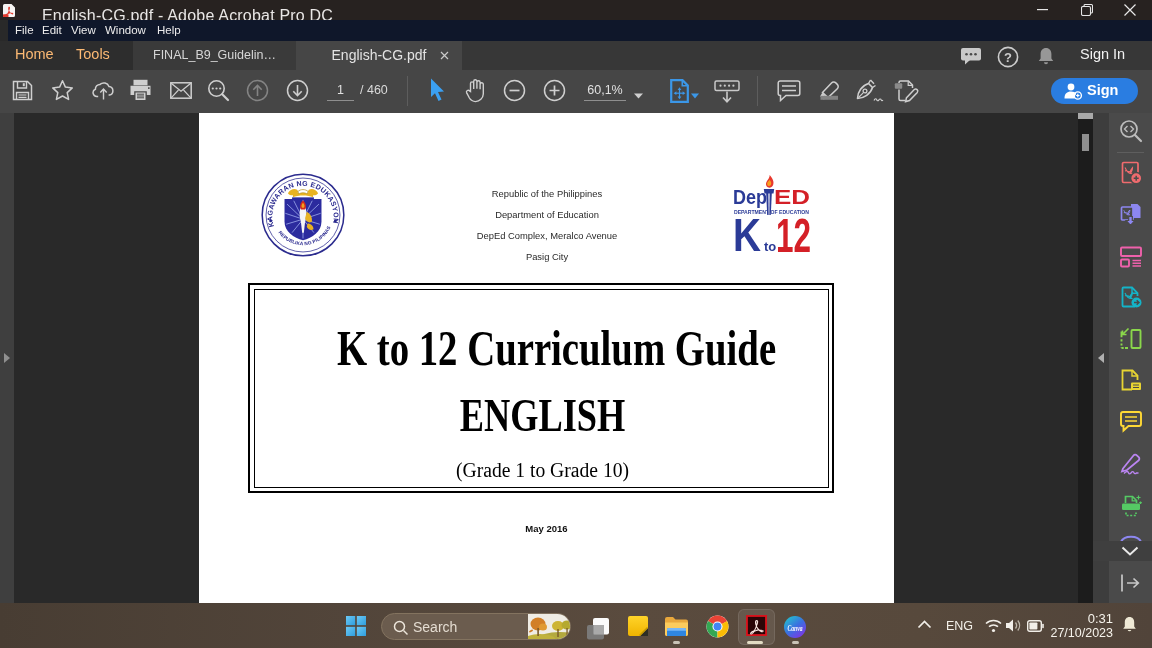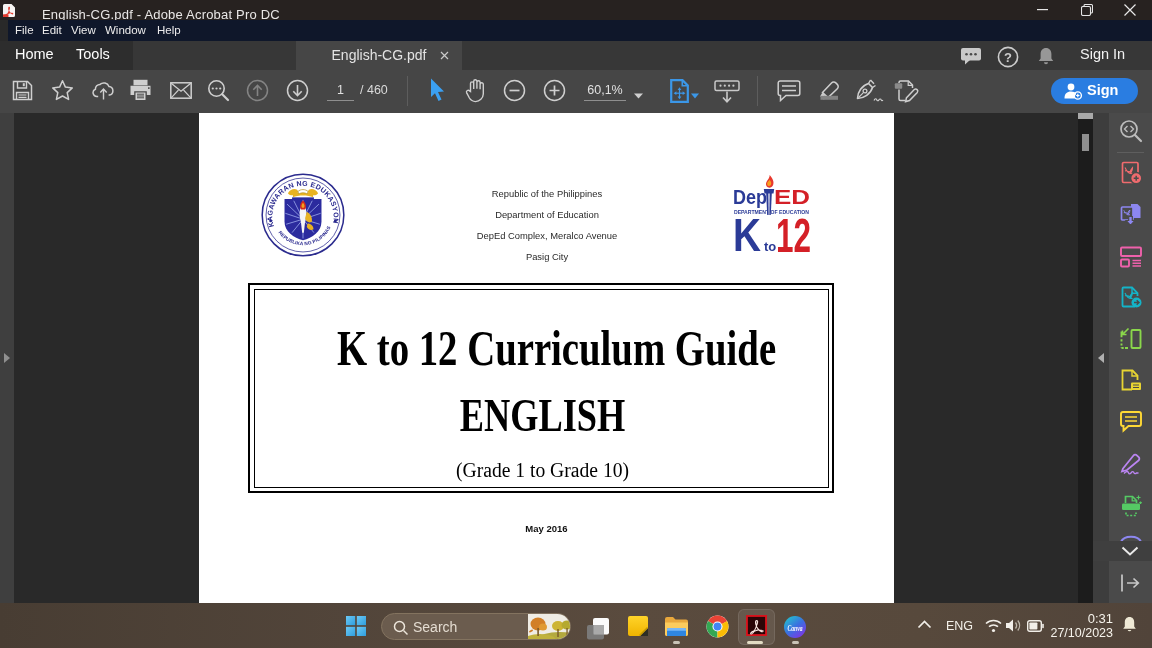--- a/index.html
+++ b/index.html
@@ -2,27 +2,27 @@
 <html><head>
 <meta charset="utf-8">
 <style>
   * { margin:0; padding:0; box-sizing:border-box; }
   html,body { width:1152px; height:648px; overflow:hidden; }
   body { font-family:"Liberation Sans", sans-serif; position:relative; background:#292929; }
   .abs { position:absolute; }
   svg { display:block; }
 
   #titlebar { left:0; top:0; width:1152px; height:20px; background:#272220; }
-  #titletext { left:18px; top:7px; font-size:13px; color:#e9e7e6; letter-spacing:.2px;padding-left:24px; }
+  #titletext { left:18px; top:7px; font-size:16px; color:#e9e7e6; letter-spacing:.2px;padding-left:24px; }
   #menubar { left:0; top:20px; width:1152px; height:21px; background:#0f172a;margin-left:8px; }
   .menuitem { position:absolute; top:4px; font-size:11.5px; color:#edecec; }
 
   #tabbar { left:0; top:41px; width:1152px; height:29px; background:#373737; }
   #tabbar .homezone { position:absolute; left:0; top:0; width:133px; height:29px; background:#2d2d2d; }
-  .bigtab { position:absolute; top:5px; font-size:14.5px; color:#ffffff; }
+  .bigtab { position:absolute; top:5px; font-size:14.5px; color:#fdba74; }
   .ftab { position:absolute; top:0; height:29px; text-align:center; font-size:12.5px; color:#d6d6d6; line-height:29px; }
 
   #toolbar { left:0; top:70px; width:1152px; height:43px; background:#464646; }
   .tico { position:absolute; top:10px; }
   .tsep { position:absolute; top:6px; width:1px; height:30px; background:#5d5d5d; }
 
   #main { left:0; top:113px; width:1152px; height:490px; background:#292929; }
   #leftstrip { left:0; top:0; width:14px; height:490px; background:#3f3f3f; }
   #page { left:199px; top:0; width:695px; height:490px; background:#ffffff; }
   #scrolltrack { left:1078px; top:0; width:15px; height:490px; background:#1c1c1c; }
@@ -62,20 +62,21 @@
   <div class="menuitem" style="left:34px">Edit</div>
   <div class="menuitem" style="left:63px">View</div>
   <div class="menuitem" style="left:97px">Window</div>
   <div class="menuitem" style="left:149px">Help</div>
 </div>
 
 <div class="abs" id="tabbar">
   <div class="homezone"></div>
   <div class="bigtab" style="left:15px">Home</div>
   <div class="bigtab" style="left:76px">Tools</div>
+  <div class="ftab" style="left:133px;width:163px;background:#3a3a3a">FINAL_B9_Guidelin…</div>
   <div class="ftab" style="left:296px;width:166px;background:#464646;color:#e3e3e3;font-size:14px">English-CG.pdf</div>
   <svg class="abs" style="left:440px;top:10px" width="9" height="9" viewBox="0 0 9 9">
       <path d="M1 1 L8 8 M8 1 L1 8" stroke="#c9c9c9" stroke-width="1.2"></path>
     </svg>
 
   <svg class="abs" style="left:961px;top:7px" width="21" height="17" viewBox="0 0 21 17">
     <rect x="0" y="0" width="20" height="12.5" rx="2" fill="#c9c9c9"></rect>
     <path d="M4 12 L4 16.5 L9 12 Z" fill="#c9c9c9"></path>
     <circle cx="5.5" cy="6.2" r="1.3" fill="#4a4a4a"></circle>
       <circle cx="10" cy="6.2" r="1.3" fill="#4a4a4a"></circle>

